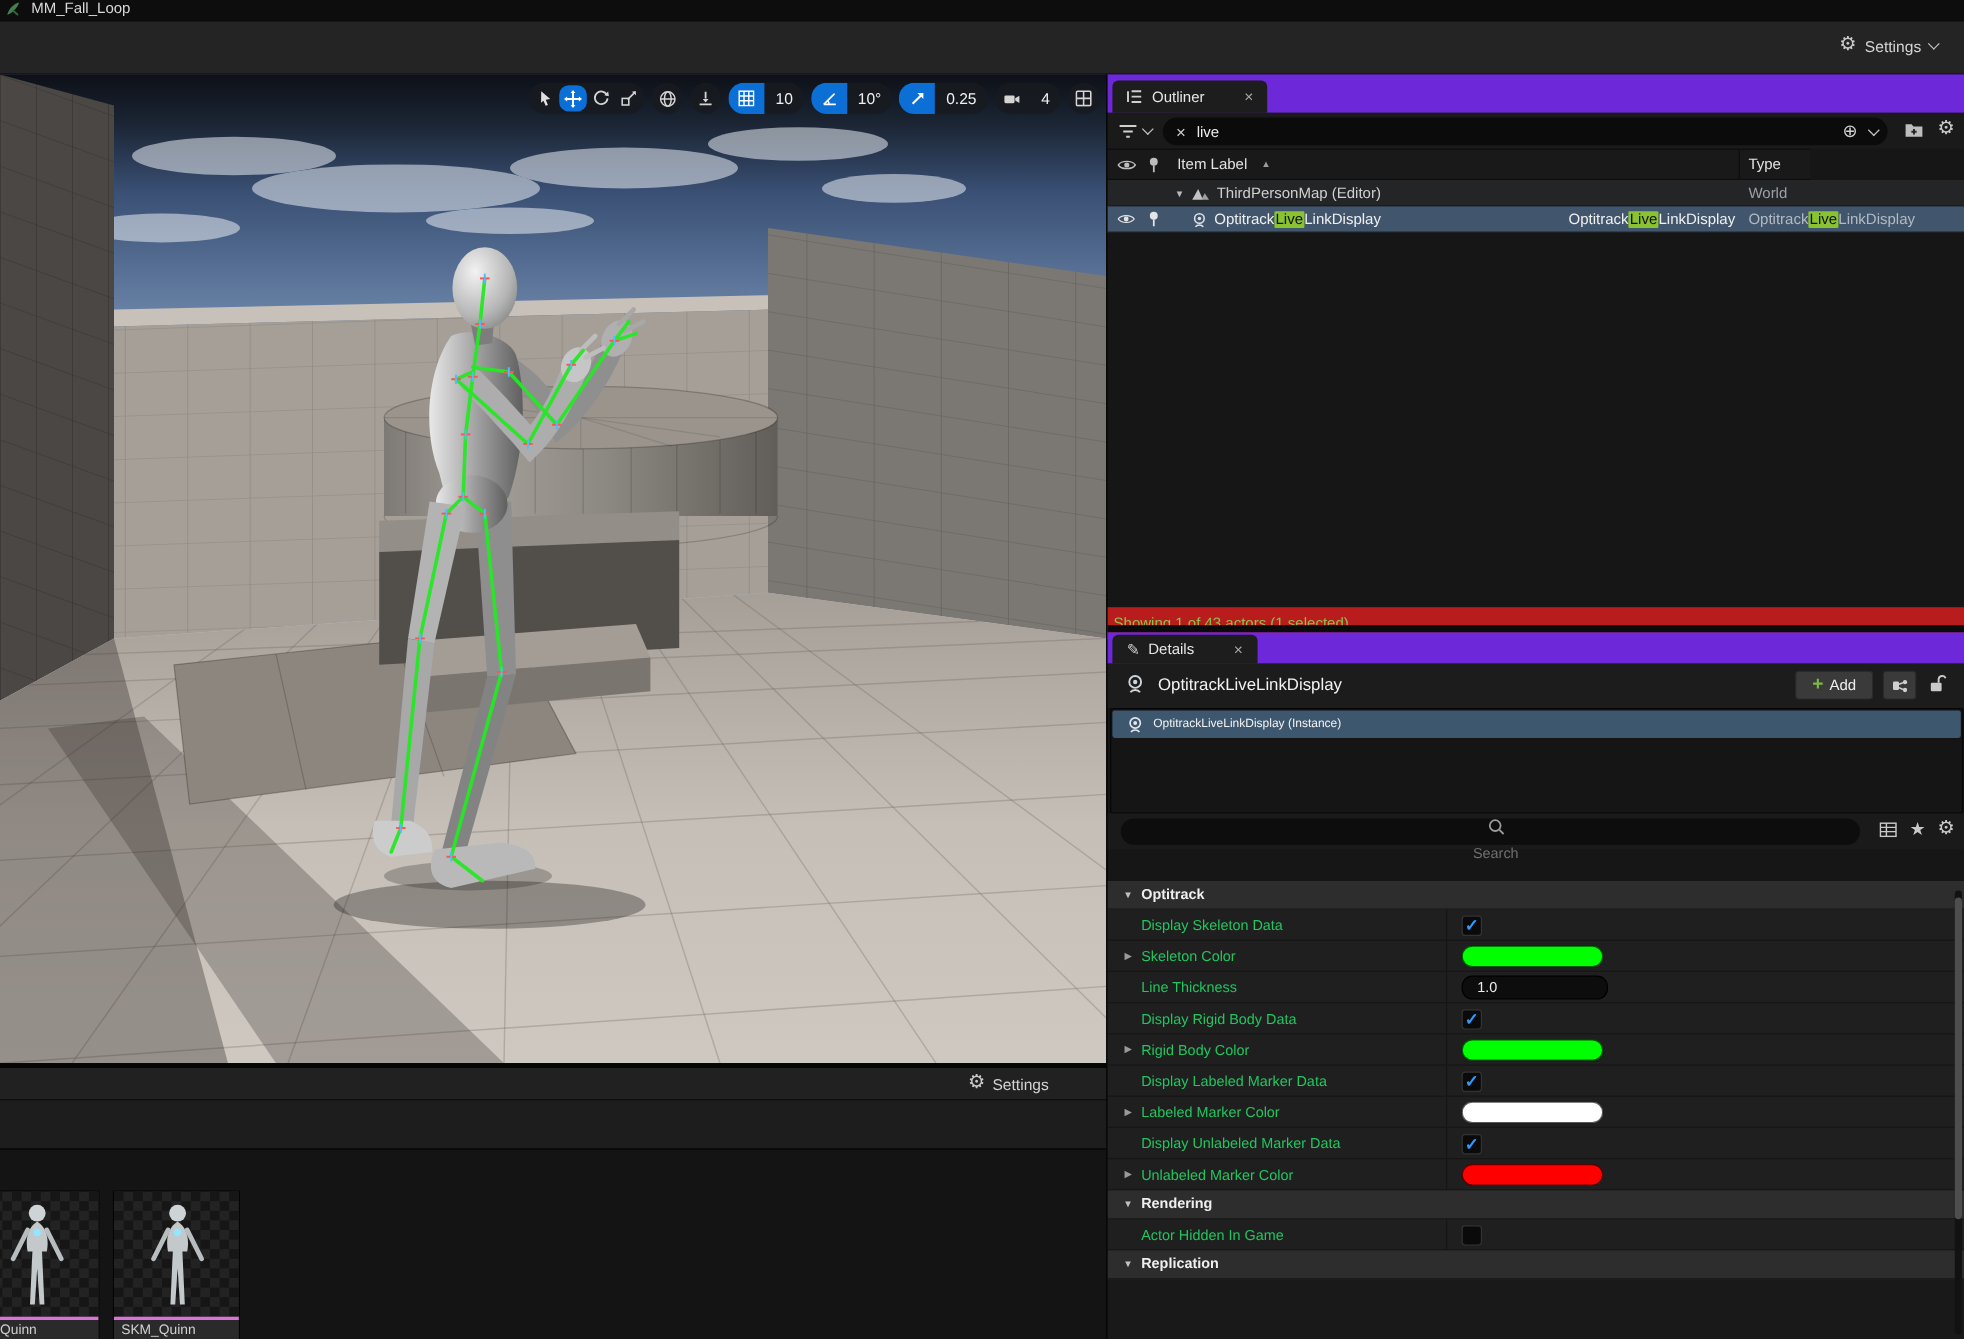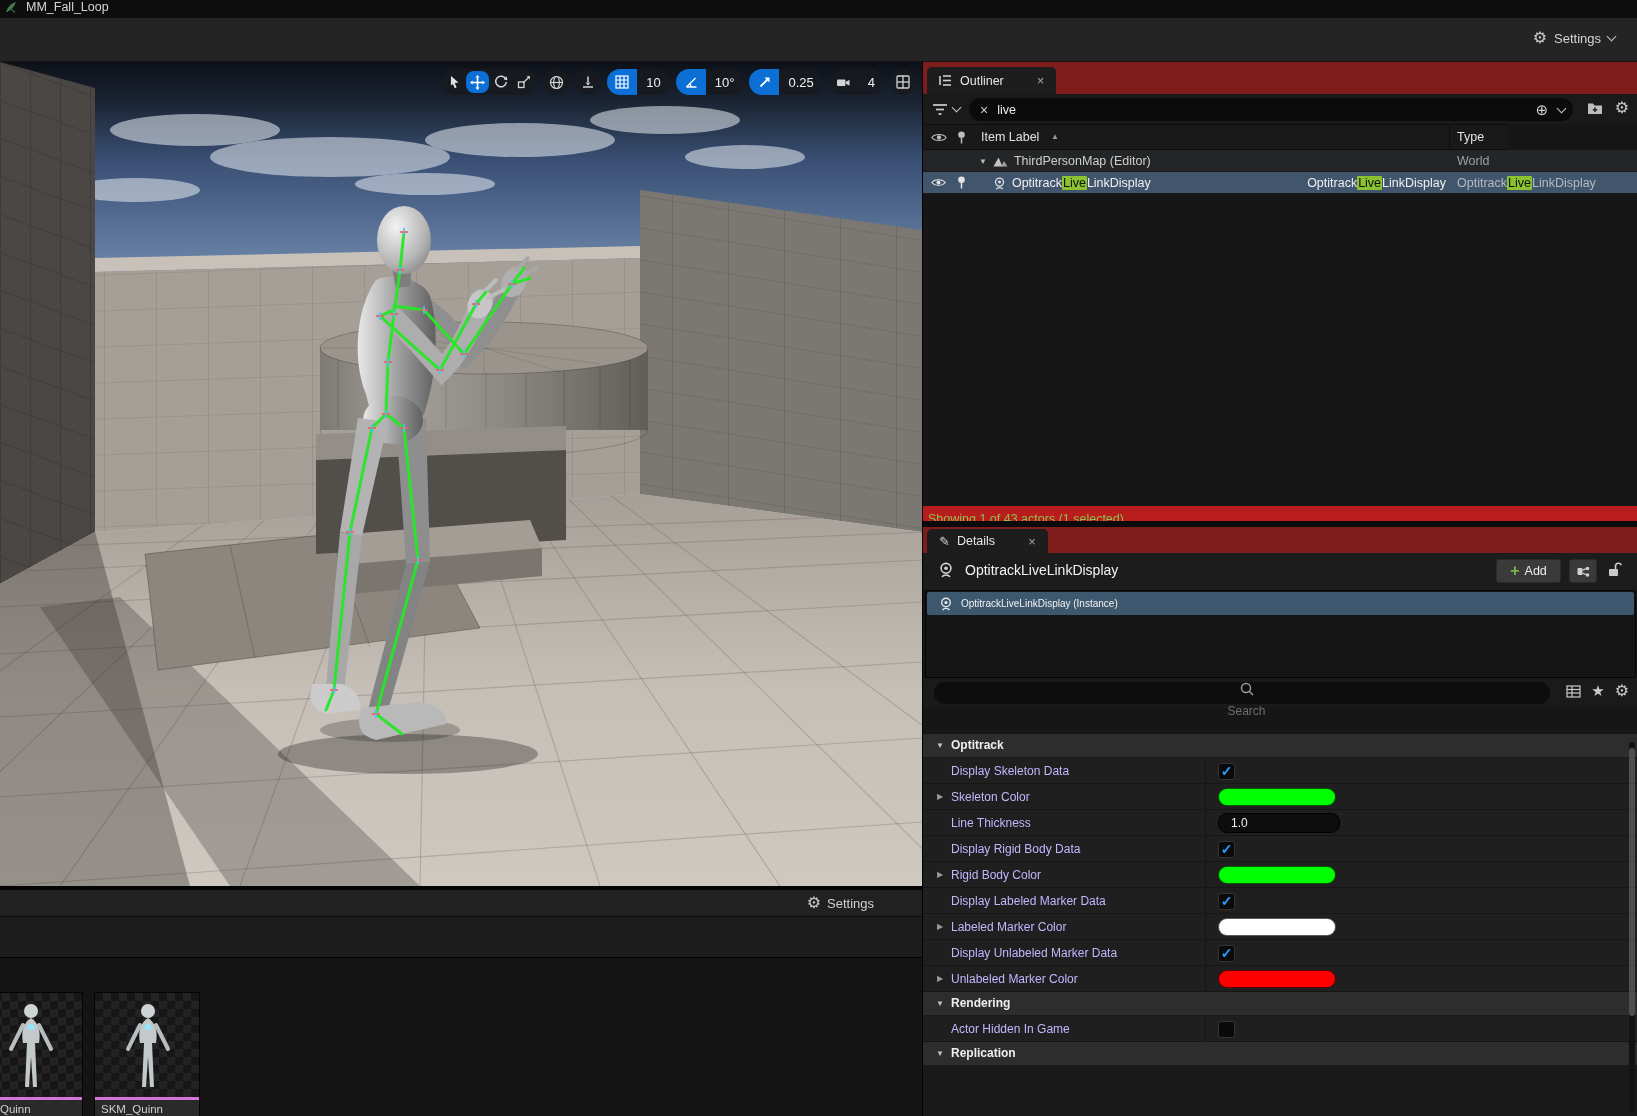--- a/index.html
+++ b/index.html
@@ -42,21 +42,21 @@
   .asset-thumb{height:104px;background-color:#161616;position:relative;overflow:hidden;
     background-image:linear-gradient(45deg,#232323 25%,transparent 25%,transparent 75%,#232323 75%),
                      linear-gradient(45deg,#232323 25%,transparent 25%,transparent 75%,#232323 75%);
     background-size:16px 16px;background-position:0 0,8px 8px;}
   .asset-pink{height:3px;background:#d873d8;}
   .asset-label{height:18px;background:#2a2a2a;color:#cfcfcf;font-size:11.5px;padding:3px 0 0 6px;
                white-space:nowrap;overflow:hidden;}
   
   #rightpanel{position:absolute;left:922px;top:62px;width:715px;height:1054px;background:#161616;
               border-left:1px solid #000;}
-  .tabstrip{position:absolute;left:0;width:715px;background:#7f1d1d;}
+  .tabstrip{position:absolute;left:0;width:715px;background:#6d28d9;}
   .tab{position:absolute;left:4px;bottom:0;height:27px;background:#1d1d1d;border-radius:5px 5px 0 0;
        display:flex;align-items:center;gap:7px;padding:0 12px;color:#e6e6e6;font-size:12.5px;}
   .tab .x{color:#a8a8a8;margin-left:26px;font-size:13px;}
   
   #ol-tabs{top:0;height:32px;}
   #ol-search{position:absolute;left:0;top:32px;width:715px;height:30px;background:#1a1a1a;
              display:flex;align-items:center;}
   #ol-filter{display:flex;align-items:center;gap:5px;margin-left:9px;}
   #ol-search-pill{position:absolute;left:46px;right:65px;top:4px;height:23px;background:#0b0b0b;
                   border-radius:12px;display:flex;align-items:center;color:#eee;}
@@ -119,21 +119,21 @@
   .fpill{height:22px;padding:0 12px;border-radius:4px;background:#2b2b2b;border:1px solid #3a3a3a;
          color:#c9c9c9;font-size:12px;display:flex;align-items:center;}
   .fpill.active{background:#0b6fd6;border-color:#0b6fd6;color:#fff;}
   #prop-sections{position:absolute;left:0;top:672px;width:715px;height:382px;background:#191919;overflow:hidden;}
   .sec-header{position:relative;height:24px;background:#2d2d2e;border-bottom:1px solid #1b1b1b;}
   .sec-header .sec-tri{position:absolute;left:13px;top:7px;font-size:8px;color:#c2c2c2;}
   .sec-header .sec-title{position:absolute;left:28px;top:4px;font-size:12px;font-weight:bold;color:#efefef;}
   .prop-row{position:relative;height:26px;background:#1f1f20;border-bottom:1px solid #161616;}
   .prop-row::after{content:'';position:absolute;left:282px;top:0;bottom:0;width:1px;background:#161616;}
   .p-arrow{position:absolute;left:14px;top:8px;font-size:8px;color:#9a9a9a;}
-  .p-label{position:absolute;left:28px;top:6px;font-size:12px;color:#c4b5fd;white-space:nowrap;text-align:center;}
+  .p-label{position:absolute;left:28px;top:6px;font-size:12px;color:#22c55e;white-space:nowrap;text-align:center;}
   .p-value{position:absolute;left:295px;top:0;height:26px;display:flex;align-items:center;}
   .cb{width:17px;height:17px;background:#0a0a0a;border:1px solid #333;border-radius:3px;
       display:flex;align-items:center;justify-content:center;}
   .cb .ck{color:#2f9bff;font-size:14px;font-weight:bold;line-height:14px;margin-top:-1px;}
   .swatch{width:118px;height:18px;border-radius:9px;border:1px solid rgba(0,0,0,0.65);}
   .nfield{width:122px;height:20px;background:#0d0d0d;border:1px solid #000;border-radius:9px;
           color:#ececec;font-size:12px;line-height:19px;padding-left:12px;}
   #dt-scroll{position:absolute;right:2px;top:680px;width:6px;height:370px;background:#121212;border-radius:3px;}
   #dt-scroll .thumb{position:absolute;left:0;top:6px;width:6px;height:268px;background:#4e4e4e;border-radius:3px;}
 </style>

